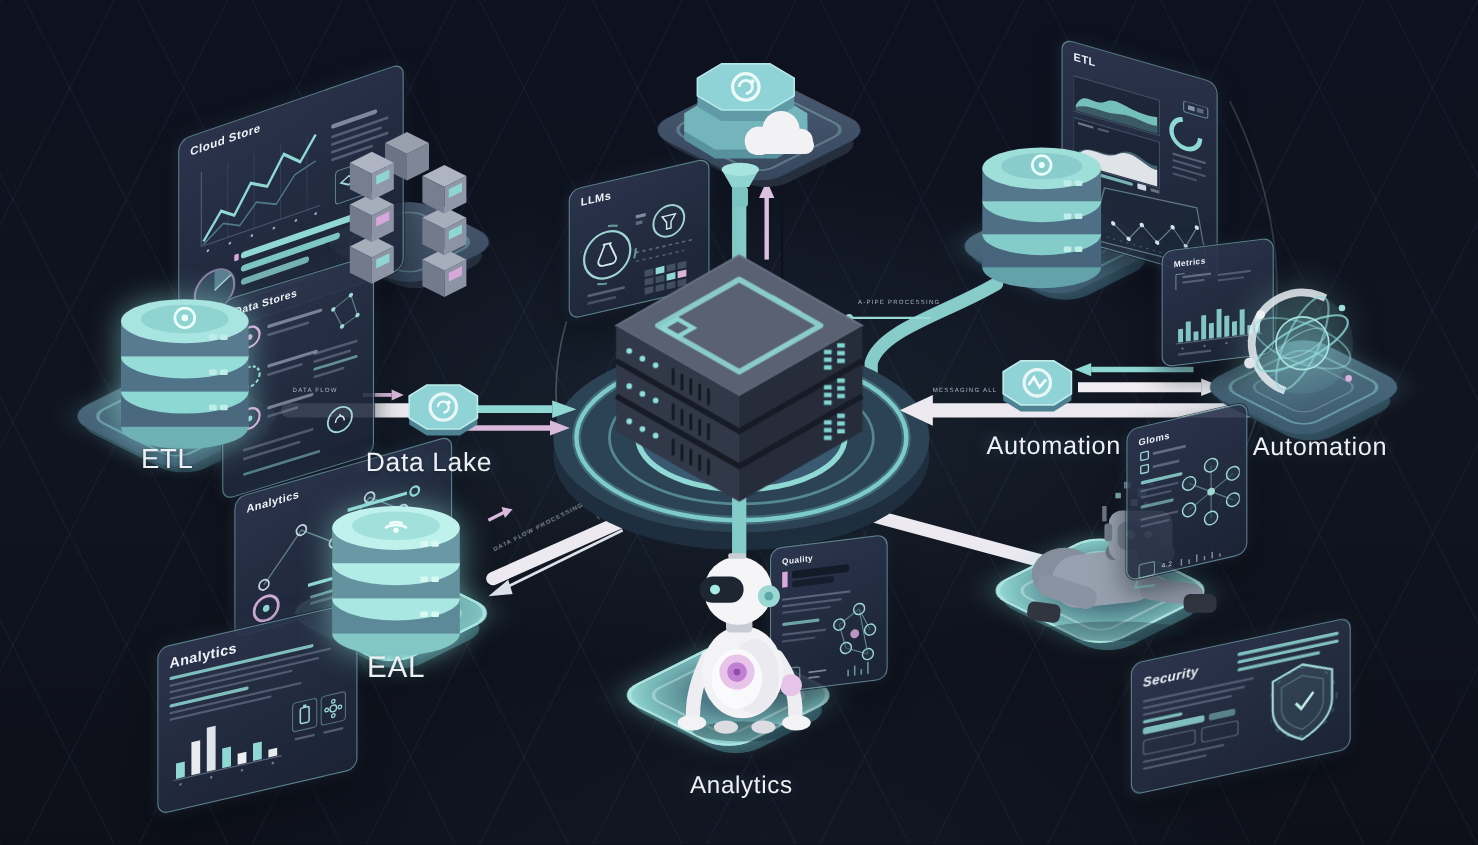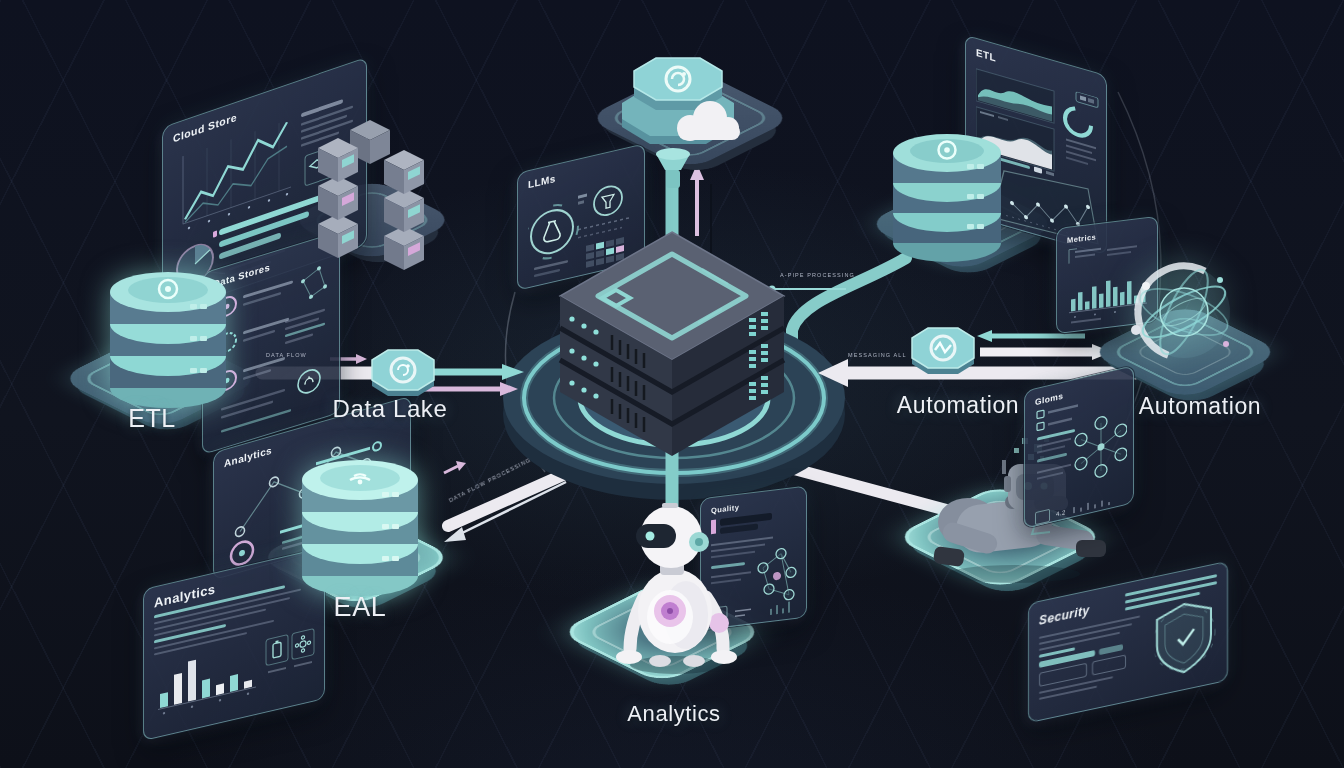--- a/index.html
+++ b/index.html
@@ -758,21 +758,21 @@
       <svg width="62" height="74" viewBox="0 0 62 74">
         <path d="M29,2 L56,12 V38 Q56,58 29,70 Q2,58 2,38 V12 Z" fill="rgba(140,210,215,.12)" stroke="#9fd8d4" stroke-width="2"></path>
         <path d="M29,12 L48,19 V38 Q48,52 29,61 Q10,52 10,38 V19 Z" fill="none" stroke="rgba(160,230,225,.35)" stroke-width="1"></path>
         <path d="M23,36 l5,6 l11,-13" fill="none" stroke="#bfeee9" stroke-width="2.5"></path>
         <circle cx="29" cy="36" r="31" fill="none" stroke="rgba(160,230,225,.3)" stroke-width="1" stroke-dasharray="4 8"></circle>
       </svg>
     </div>
   </div>
 
   <div class="lbl" style="left:152px;top:418px;font-size:25px">ETL</div>
-  <div class="lbl" style="left:390px;top:409px;font-size:24px">Data Lake</div>
+  <div class="lbl" style="left:390px;top:421px;font-size:24px">Data Lake</div>
   <div class="lbl" style="left:958px;top:405px;font-size:23px">Automation</div>
   <div class="lbl" style="left:1200px;top:406px;font-size:23px">Automation</div>
   <div class="lbl" style="left:360px;top:607px;font-size:27px">EAL</div>
   <div class="lbl" style="left:674px;top:714px;font-size:22px">Analytics</div>
 
   <div class="cap" style="left:266px;top:352px">DATA FLOW</div>
   <div class="cap" style="left:848px;top:352px">MESSAGING ALL</div>
   <div class="cap" style="left:780px;top:272px">A-PIPE PROCESSING</div>
   <div class="cap" style="left:448px;top:498px;transform:rotate(-27deg);transform-origin:left top">DATA FLOW PROCESSING</div>
 </div>

